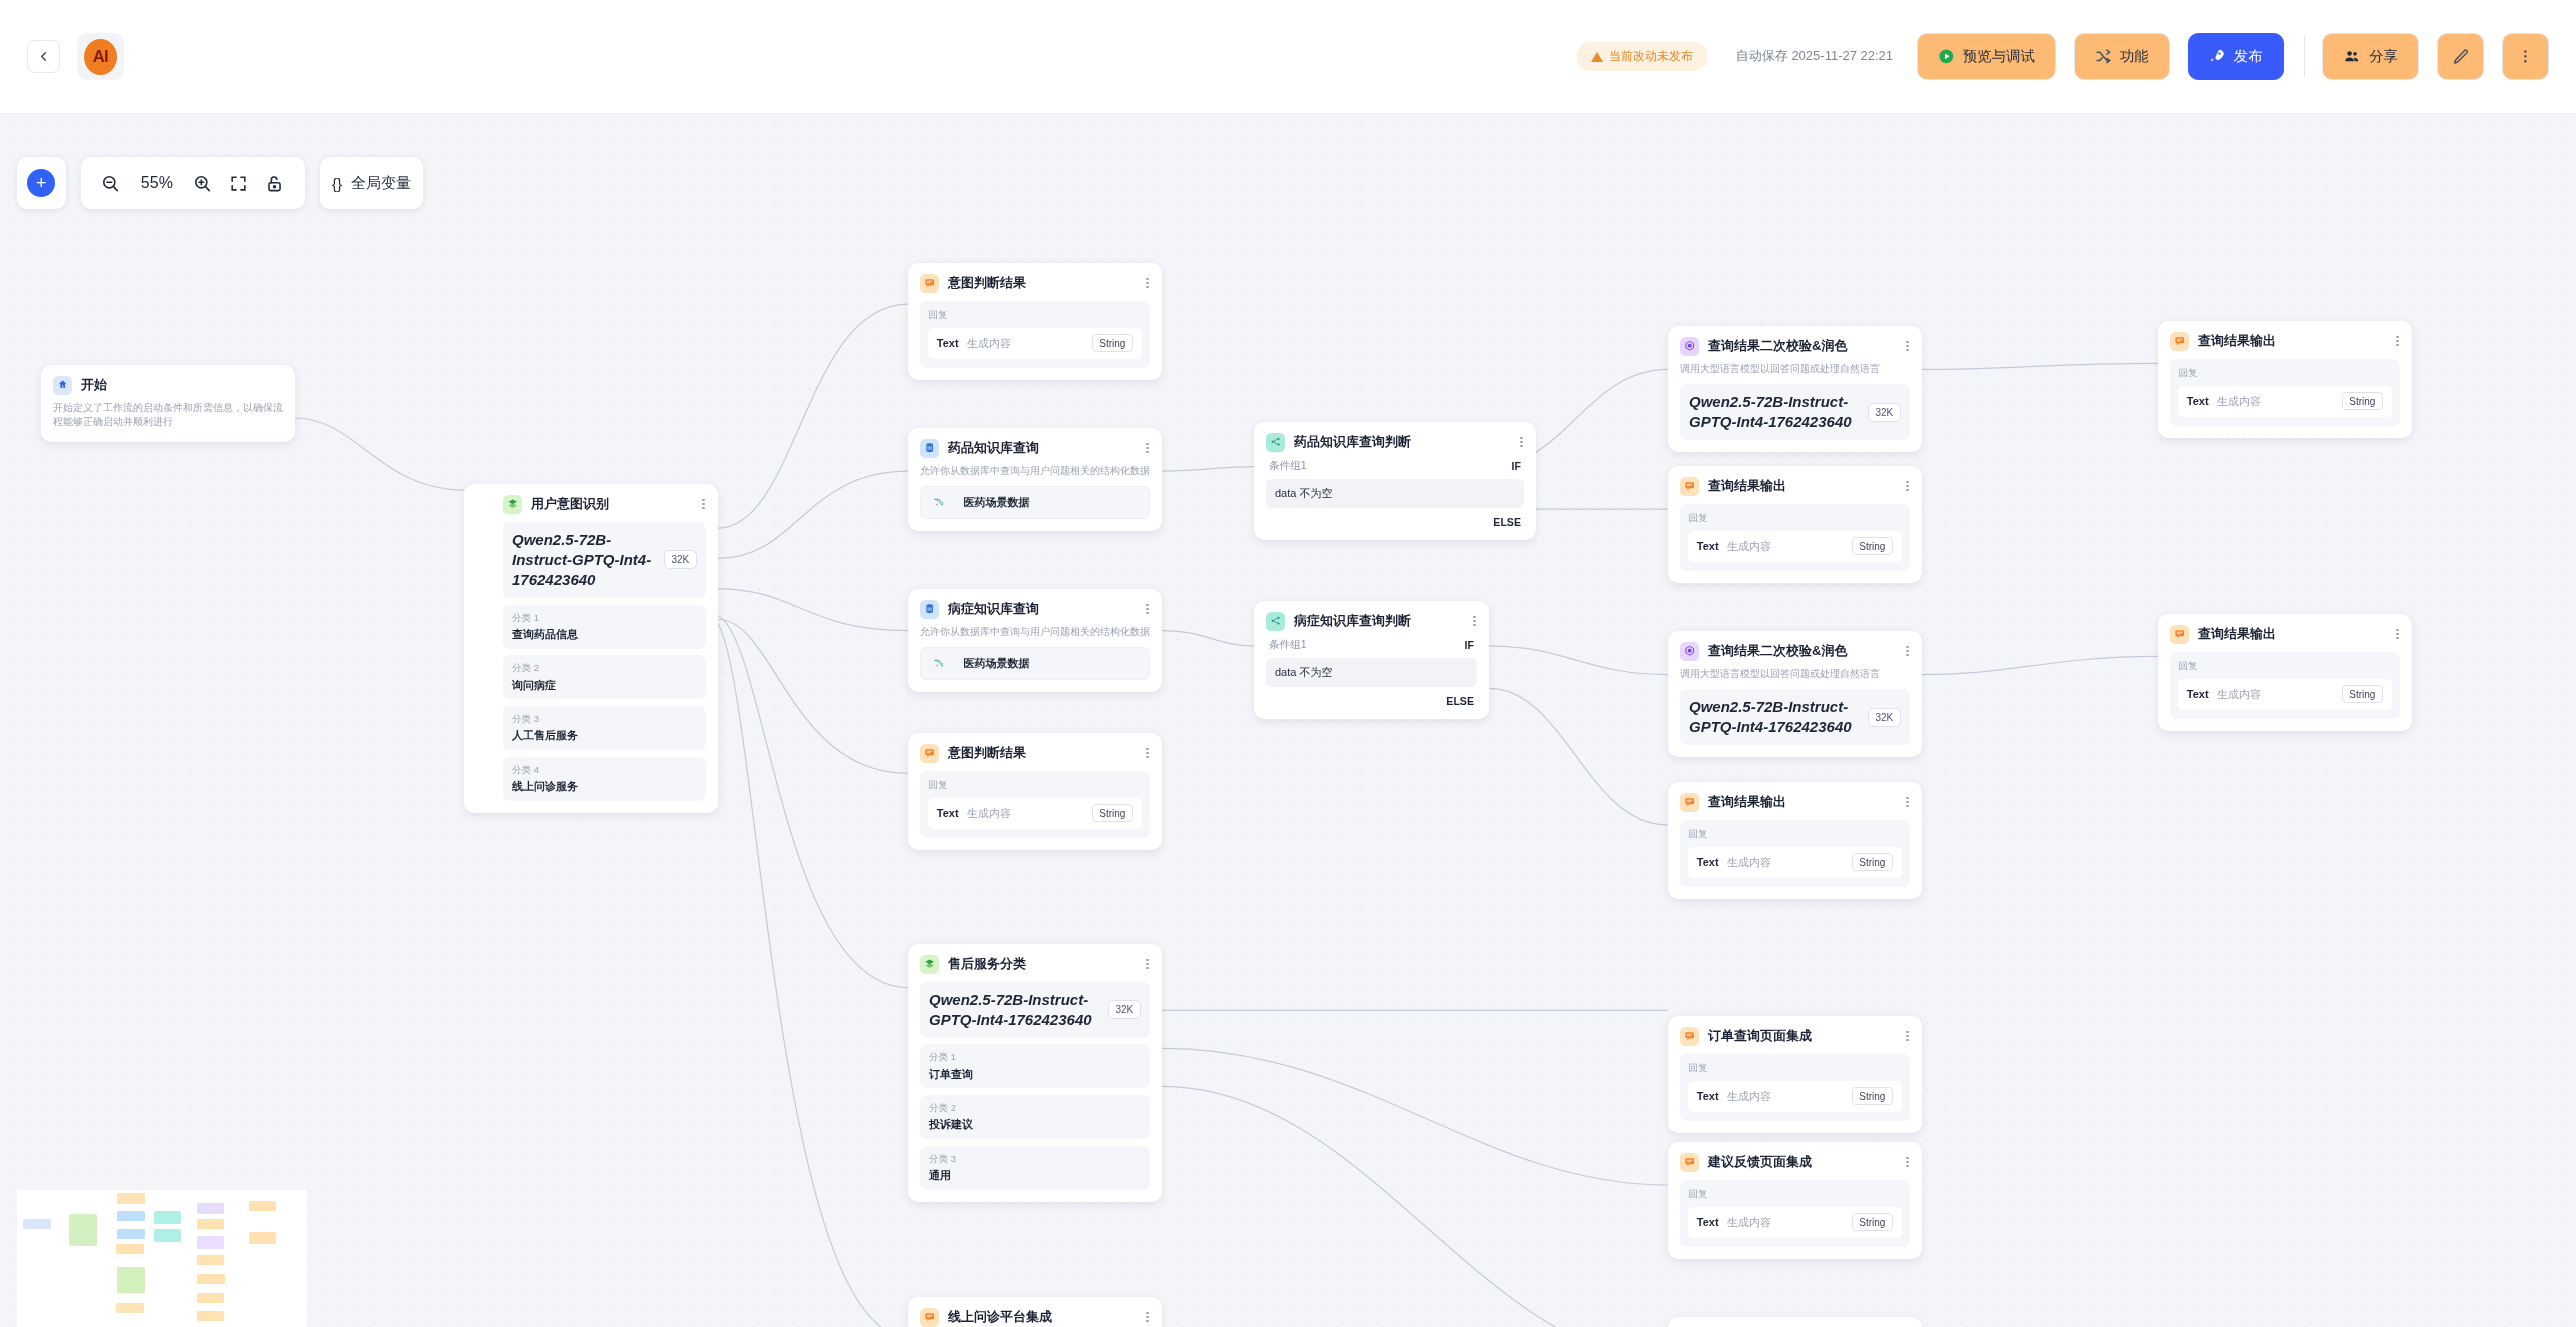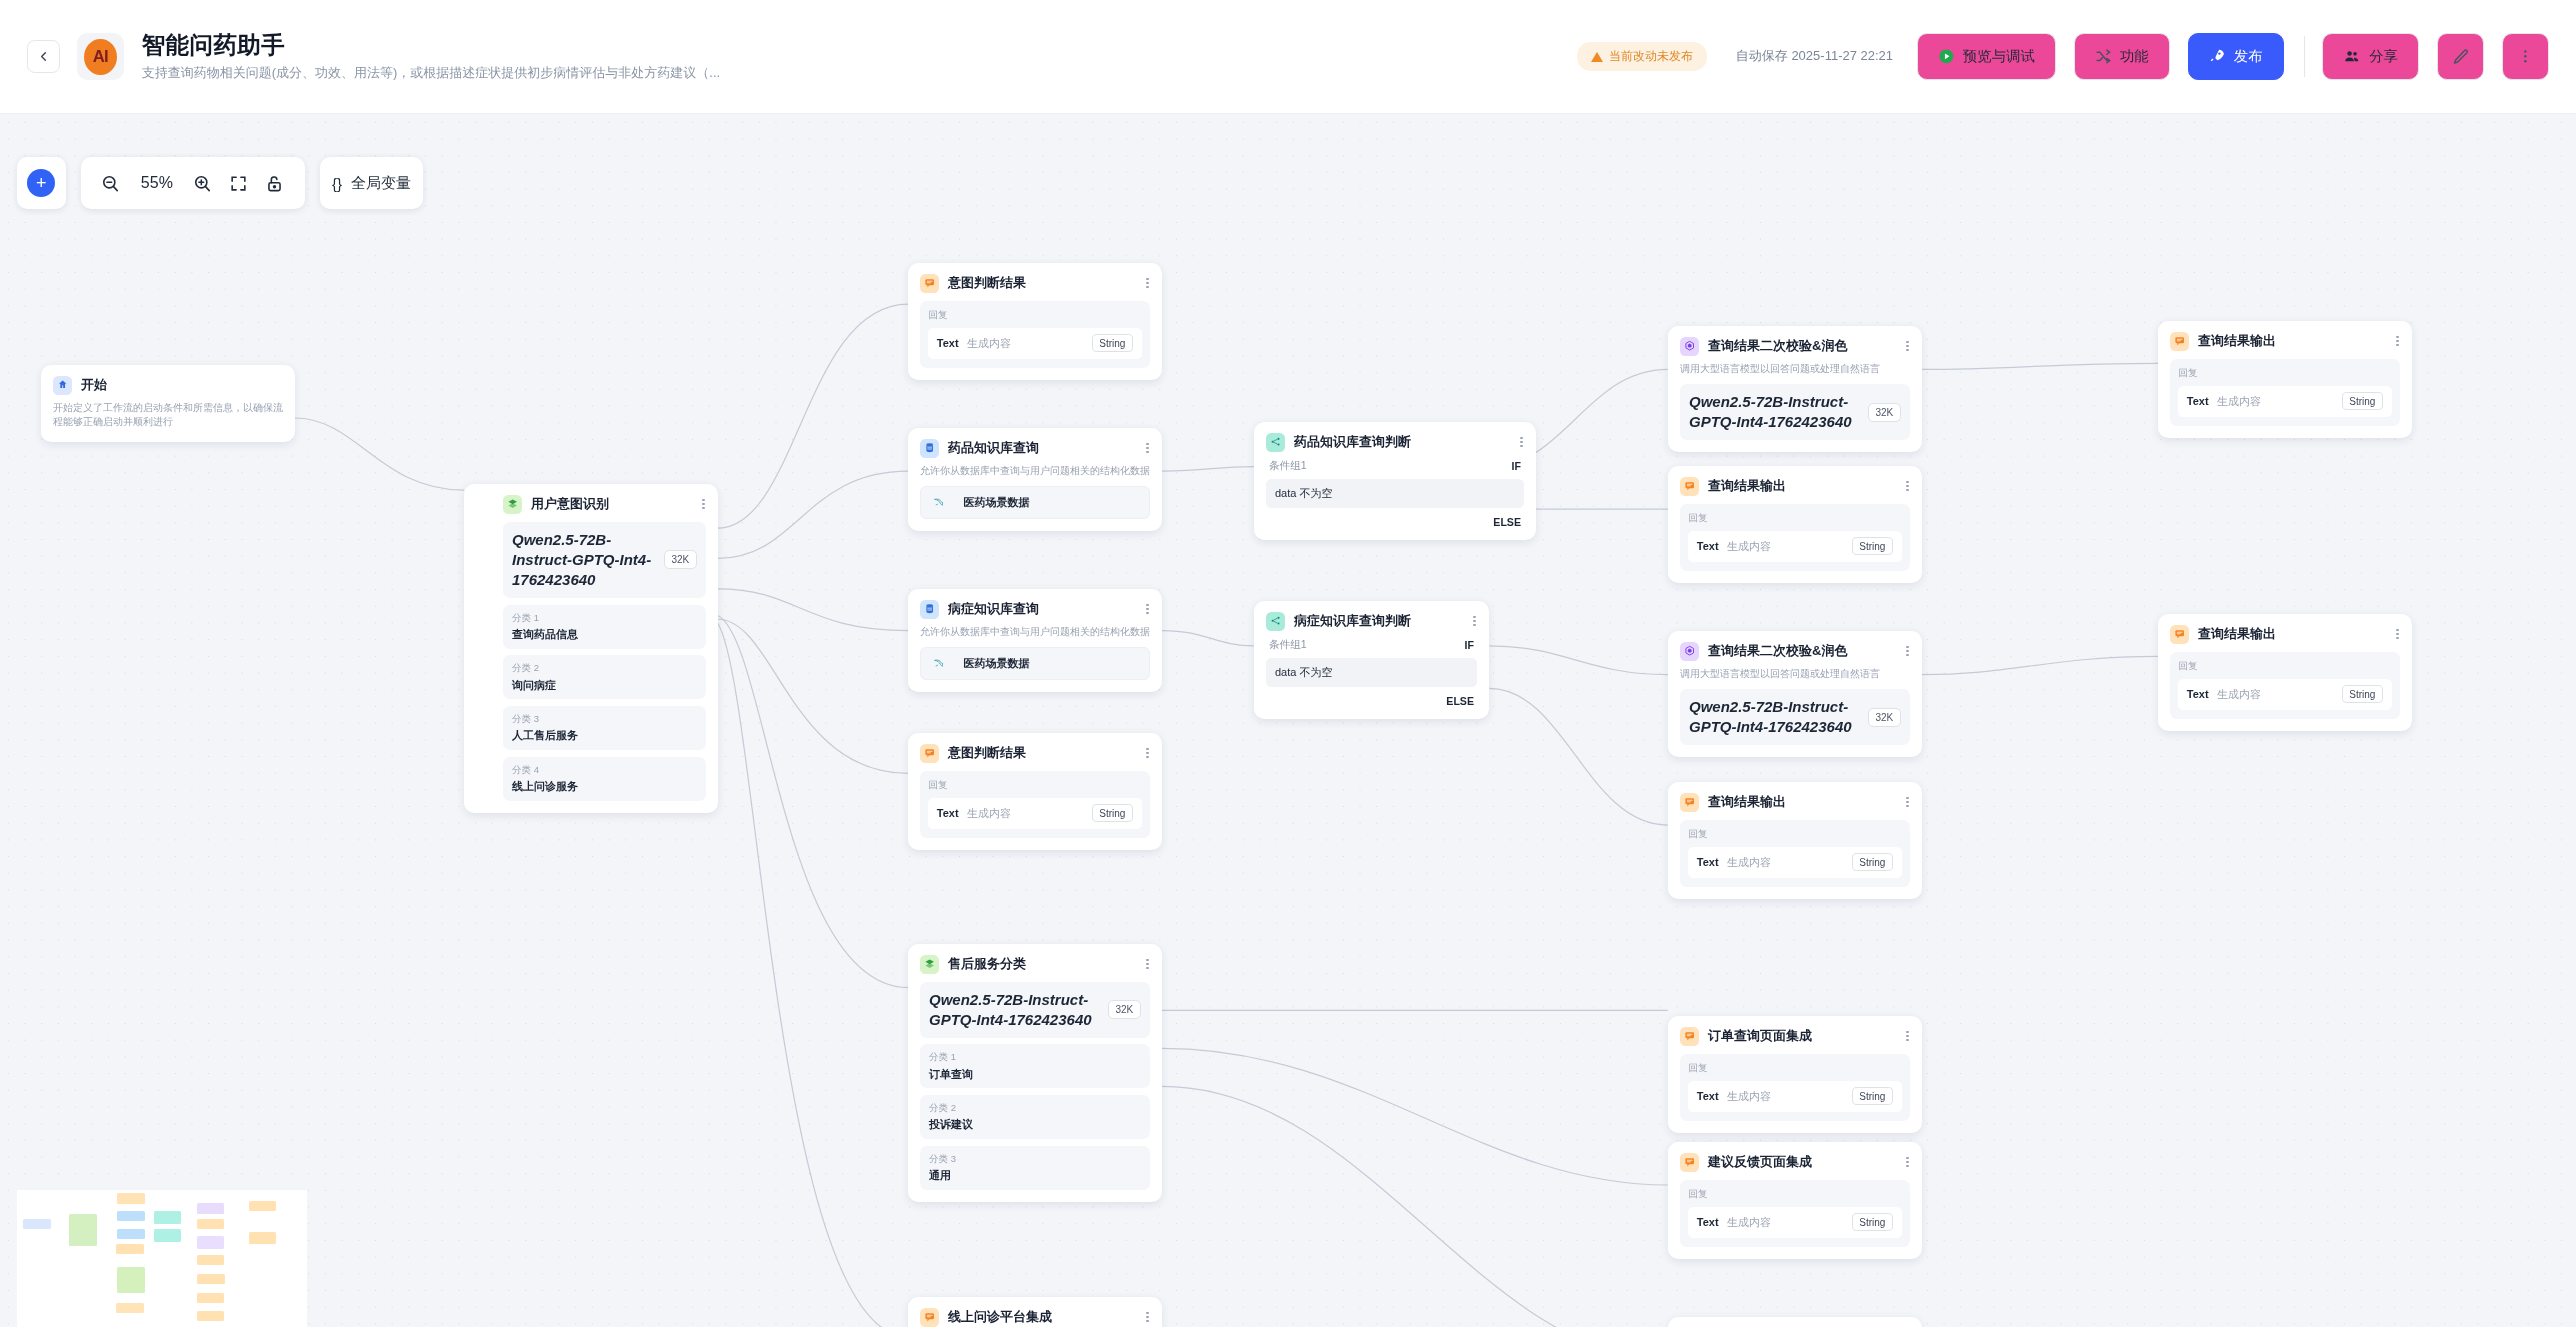--- a/index.html
+++ b/index.html
@@ -63,21 +63,21 @@
     border-left: 6px solid transparent; border-right: 6px solid transparent;
     border-bottom: 10.6px solid #f08a24; position: relative; flex: none;
   }
   .autosave {
     font-size: 13px; color: #7b8597; line-height: 1.4;
     margin-left: 29px; width: 163px;
   }
   .hbtn {
     display: flex; align-items: center; justify-content: center; gap: 8.4px;
     height: 47px; border-radius: 10px;
-    border: 0.8px solid #e2e5ea; background: #ec4899;
+    border: 0.8px solid #e2e5ea; background: #fdba74;
     font-size: 14.4px; font-weight: 500; color: #1f2937;
     padding: 0 20px; cursor: pointer; white-space: nowrap;
     margin-left: 18px;
   }
   .hbtn.primary {
     background: #3a5bfb; border-color: #3a5bfb; color: #fff;
   }
   .hbtn.icon-only { padding: 0; width: 47px; }
   .hdivider {
     width: 0.8px; height: 41px; background: #e3e6eb; margin-left: 20px;
@@ -204,24 +204,20 @@
   <div class="back-btn">
     <svg viewBox="0 0 24 24" fill="none" stroke="#3c4453" stroke-width="2.2" stroke-linecap="round" stroke-linejoin="round">
       <polyline points="15 18 9 12 15 6"></polyline>
     </svg>
   </div>
 
   <div class="app-logo">
     <div class="logo-badge">AI</div>
   </div>
 
-  <div class="title-block">
-    <div class="app-title">智能问药助手</div>
-    <div class="app-subtitle">支持查询药物相关问题(成分、功效、用法等)，或根据描述症状提供初步病情评估与非处方药建议（...</div>
-  </div>
 
   <div class="header-right">
     <div class="unpub-badge">
       <span class="warn-tri"></span>
       <span>当前改动未发布</span>
     </div>
 
     <div class="autosave">自动保存 2025-11-27 22:21</div>
 
     <div class="hbtn">

